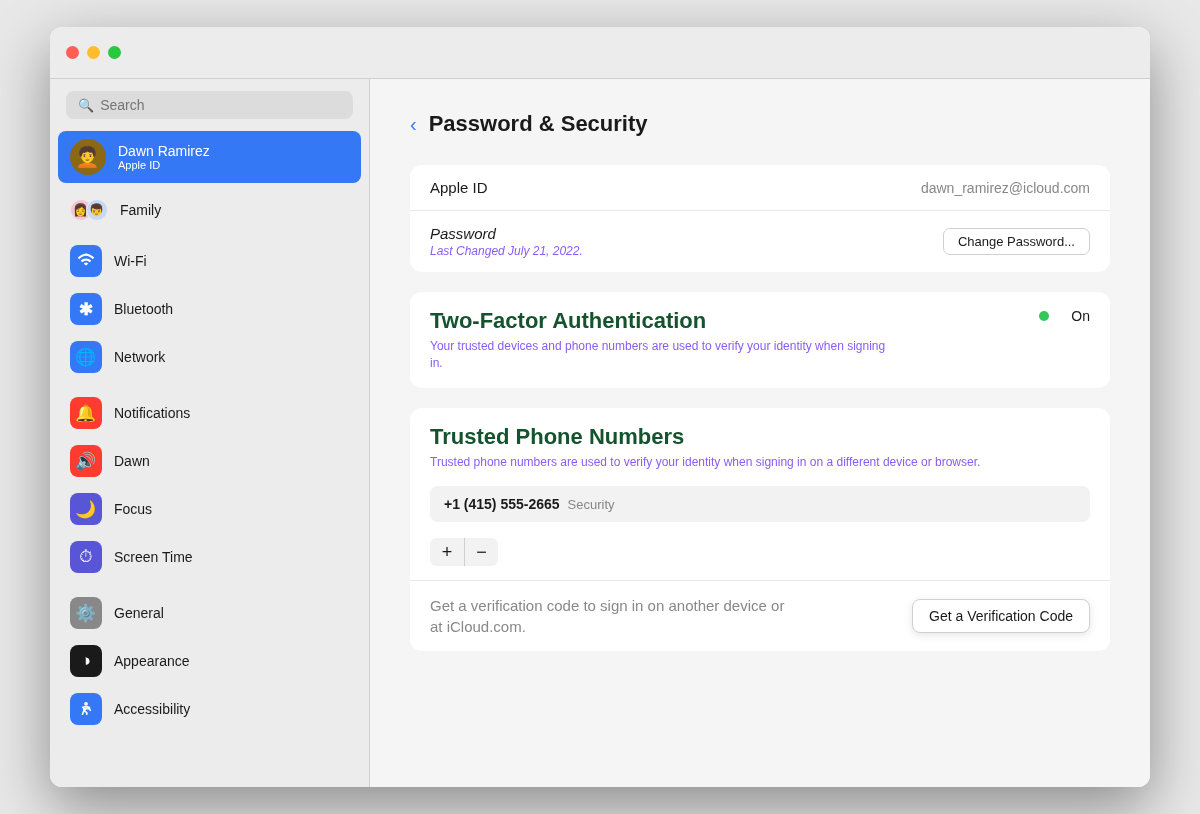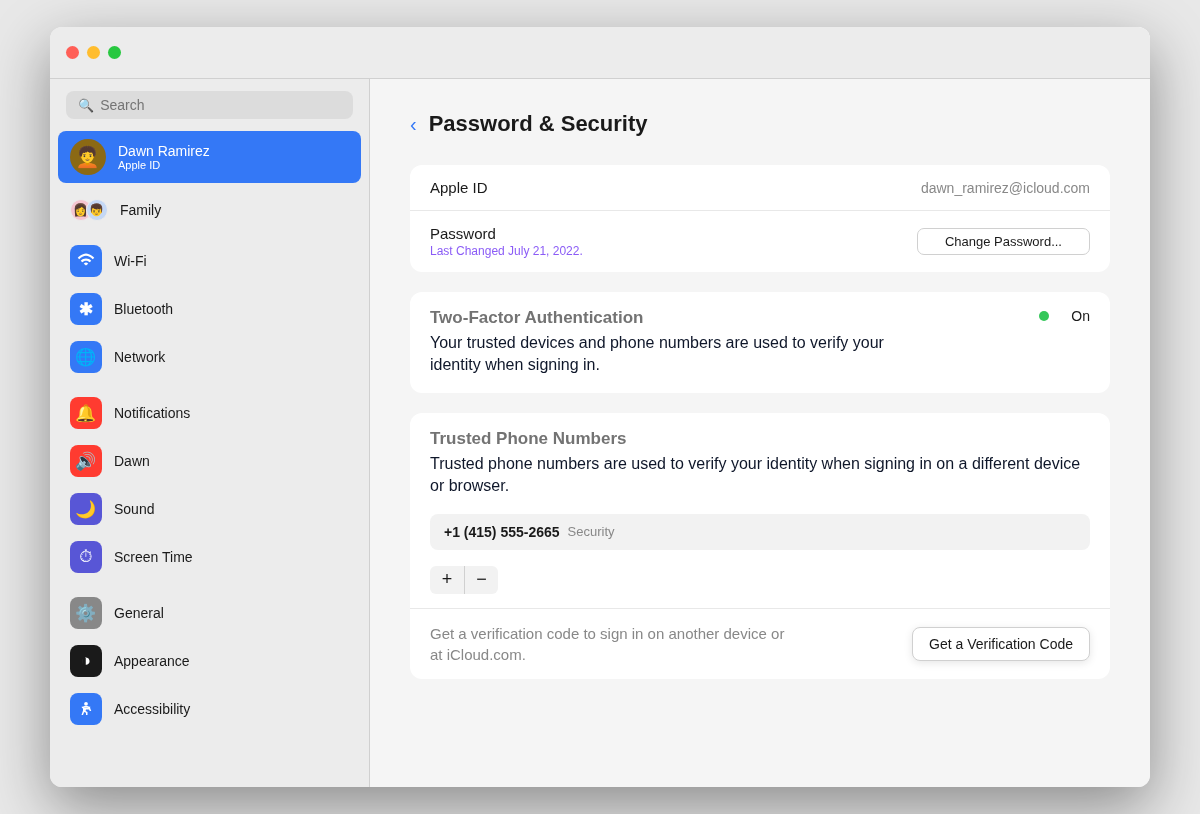--- a/index.html
+++ b/index.html
@@ -197,40 +197,41 @@
       justify-content: space-between;
       padding: 14px 20px;
       border-bottom: 1px solid #e8e8e8;
     }
     .card-row:last-child {
       border-bottom: none;
     }
     .row-left {
       display: flex;
       flex-direction: column;
+      font-style: italic;
     }
     .row-label {
       font-size: 15px;
       font-weight: 500;
       color: #1a1a1a;
     }
     .row-sublabel {
       font-size: 12px;
       color: #8b5cf6;
       margin-top: 2px;
     }
     .row-value {
       font-size: 14px;
       color: #888;
     }
     .change-btn {
       background: white;
       border: 1px solid #d0d0d0;
       border-radius: 7px;
-      padding: 5px 27px;
+      padding: 5px 14px;
       font-size: 13px;
       color: #1a1a1a;
       cursor: pointer;
     }
     .two-factor-row {
       display: flex;
       align-items: flex-start;
       justify-content: space-between;
       padding: 16px 20px;
     }
@@ -246,28 +247,28 @@
       width: 10px;
       height: 10px;
       border-radius: 50%;
       background: #34c759;
     }
     .status-on {
       font-size: 14px;
       color: #1a1a1a;
     }
     .section-title {
-      font-size: 17px;
+      font-size: 22px;
       font-weight: 600;
-      color: #737373;
+      color: #14532d;
       margin-bottom: 4px;
     }
     .section-desc {
-      font-size: 16px;
-      color: #0f172a;
+      font-size: 12px;
+      color: #8b5cf6;
       line-height: 1.4;
     }
 
     
     .trusted-card {
       background: white;
       border-radius: 12px;
       overflow: hidden;
       margin-bottom: 20px;
     }
@@ -422,21 +423,21 @@
       <div class="sidebar-item">
         <div class="item-icon" style="background:#ff3b30;">
           <span style="color:white;font-size:17px;">🔊</span>
         </div>
         <span class="item-label">Dawn</span>
       </div>
       <div class="sidebar-item">
         <div class="item-icon" style="background:#5856d6;">
           <span style="color:white;font-size:17px;">🌙</span>
         </div>
-        <span class="item-label">Sound</span>
+        <span class="item-label">Focus</span>
       </div>
       <div class="sidebar-item">
         <div class="item-icon" style="background:#5856d6;">
           <span style="color:white;font-size:17px;">⏱</span>
         </div>
         <span class="item-label">Screen Time</span>
       </div>
     </div>
 
     <div class="sidebar-section">

